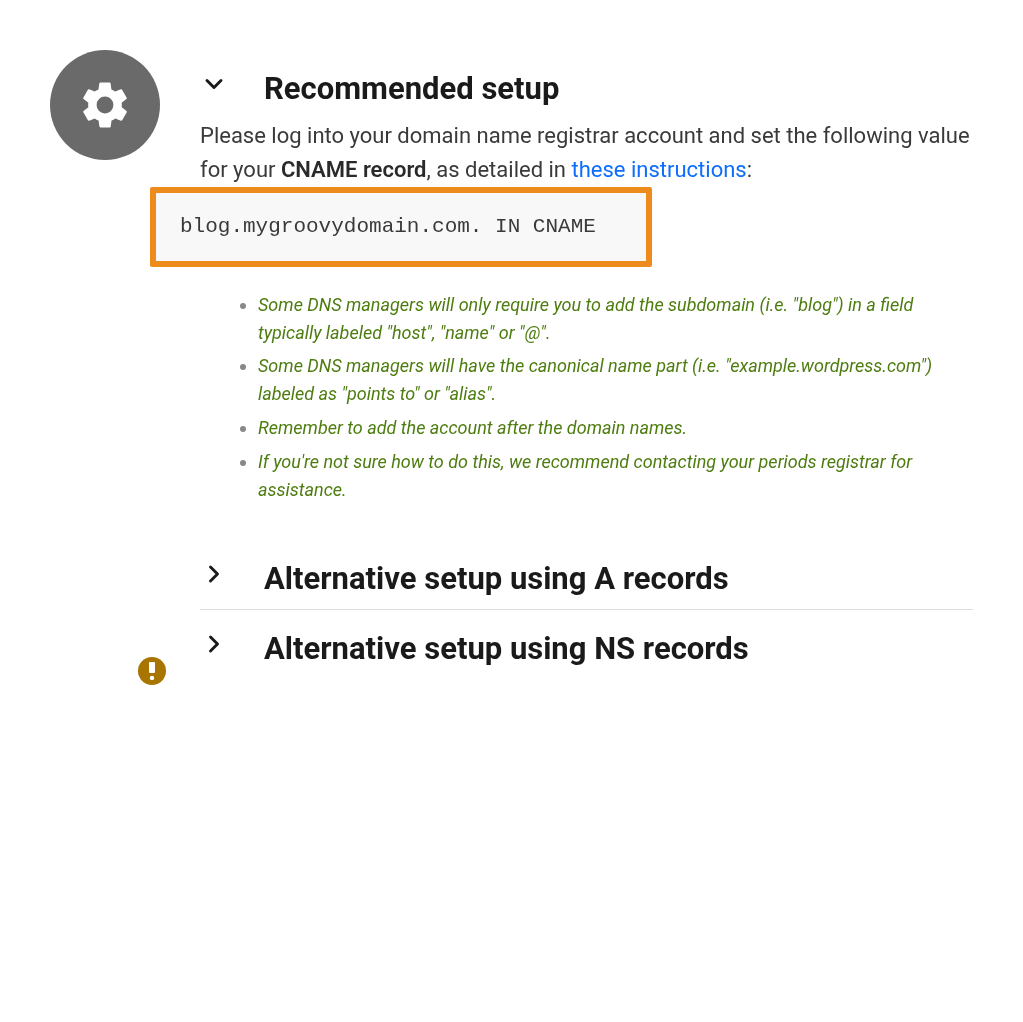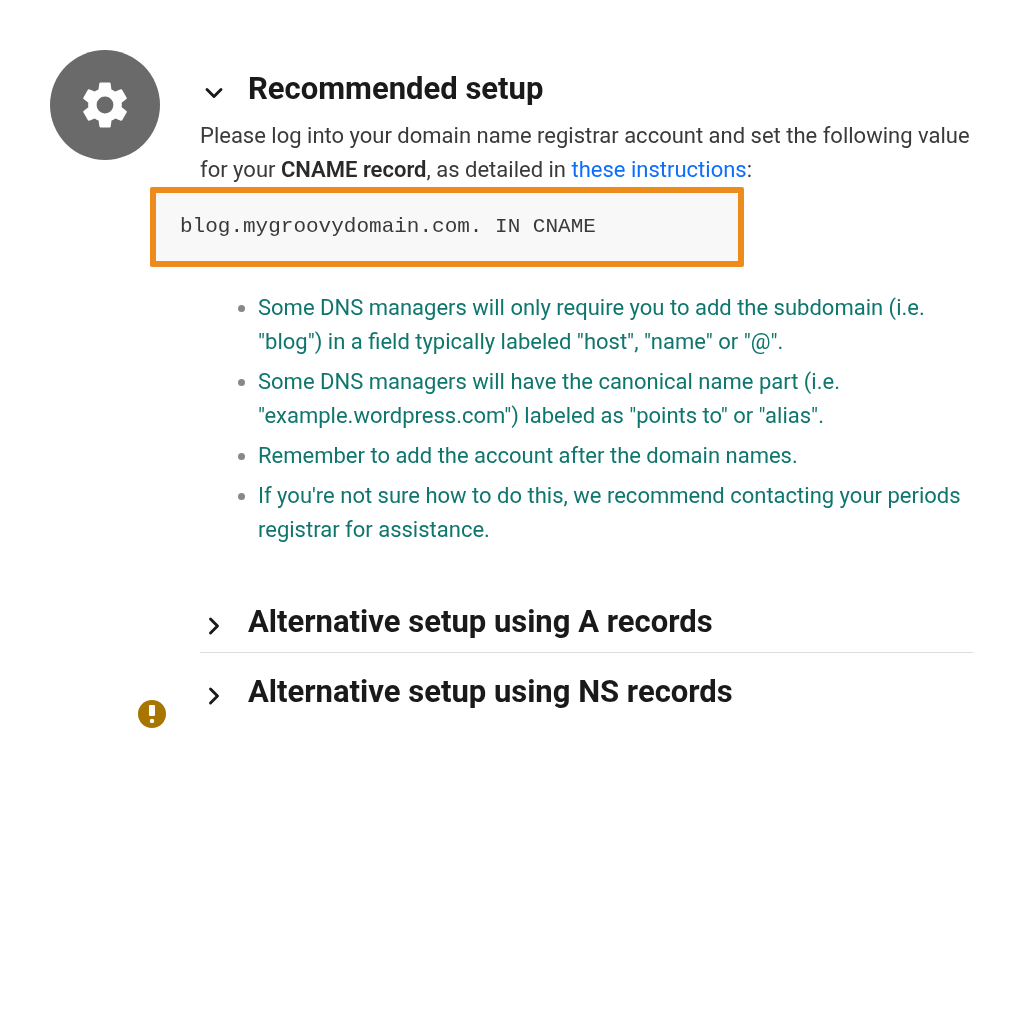--- a/index.html
+++ b/index.html
@@ -59,22 +59,22 @@
       padding-top: 20px;
     }
     .section {
       border-top: 1px solid #ddd;
     }
     .section:first-child {
       border-top: none;
     }
     .section-header {
       display: flex;
-      align-items: flex-end;
-      gap: 20px;
+      align-items: flex-start;
+      gap: 36px;
       padding: 20px 0 12px 0;
       cursor: pointer;
     }
     .section:first-child .section-header {
       padding-top: 0;
     }
     .chevron {
       width: 28px;
       height: 28px;
       flex: 0 0 auto;
@@ -109,29 +109,30 @@
     .code-box {
       border: 6px solid #ed8b1c;
       background: #f8f8f8;
       padding: 18px 24px;
       font-family: "SFMono-Regular", Consolas, "Liberation Mono", Menlo, monospace;
       font-size: 21px;
       line-height: 1.5;
       color: #3a3a3a;
       margin-left: -50px;
       margin-bottom: 24px;
-      width: 594px;
+      width: 502px;
       border-radius: 2px;
     }
     .bullets {
       list-style: disc;
       padding-left: 58px;
-      font-size: 22px;
+      font-size: 18px;
       line-height: 1.55;
-      color: #0f766e;
+      color: #4d7c0f;
+      font-style: italic;
     }
     .bullets li {
       margin-bottom: 6px;
     }
     .bullets li::marker {
       color: #888;
     }
     .collapsed-sections {
       margin-top: 10px;
     }

